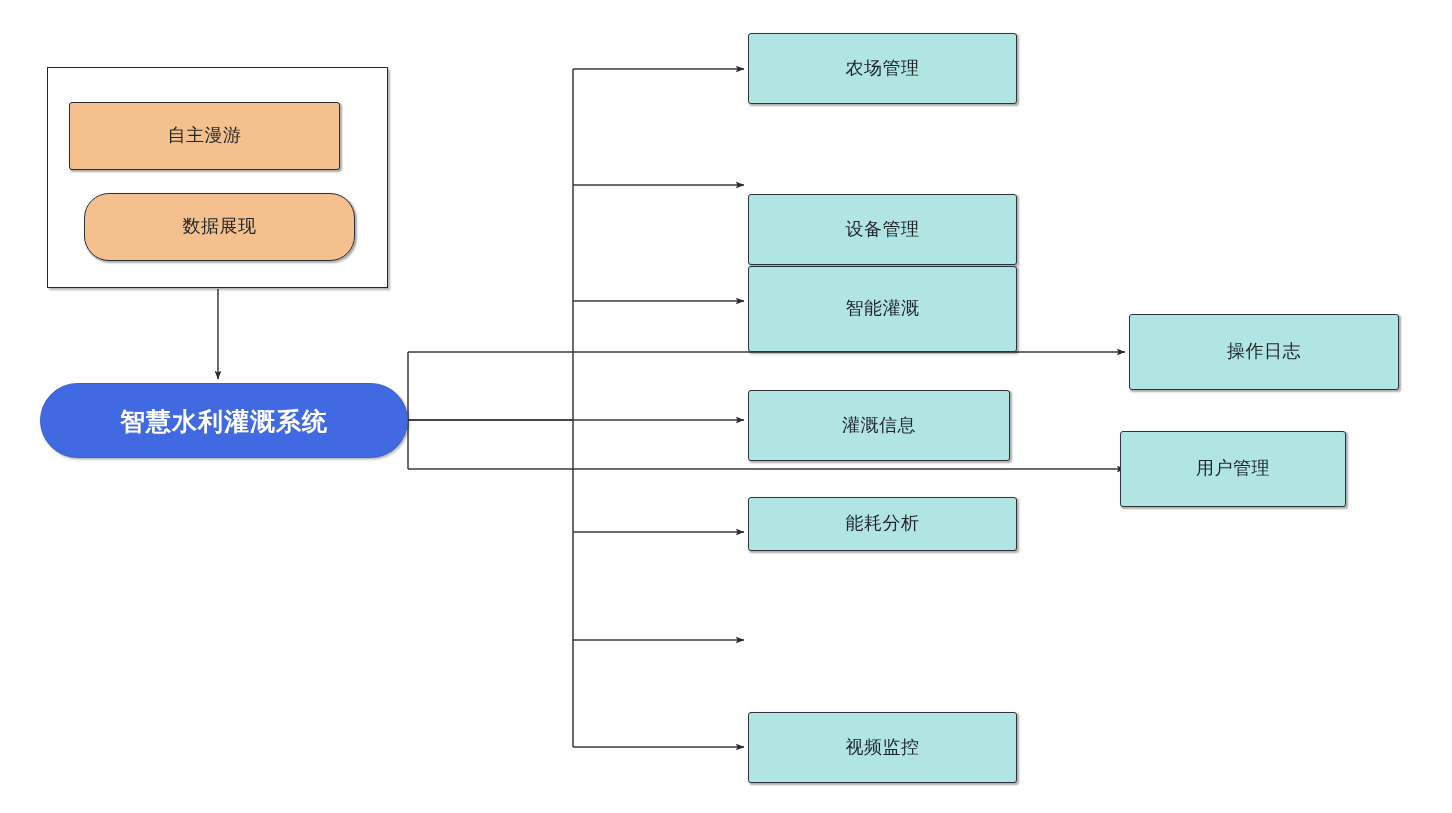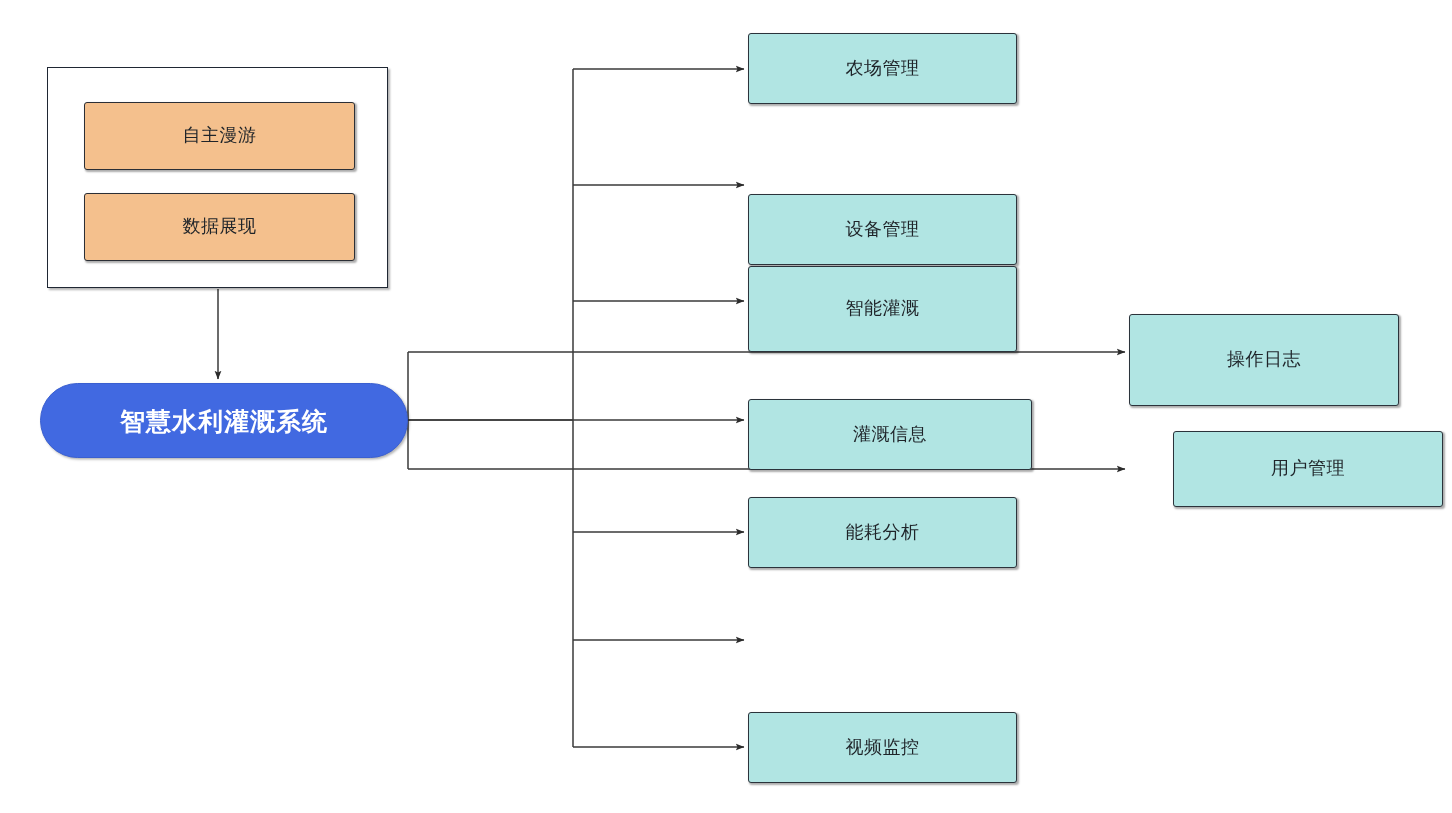--- a/index.html
+++ b/index.html
@@ -104,58 +104,58 @@
       <path d="M573,747 L744,747" marker-end="url(#arrowhead)"></path>
 
       <path d="M408,352 L1125,352" marker-end="url(#arrowhead)"></path>
       <path d="M408,469 L1125,469" marker-end="url(#arrowhead)"></path>
     </g>
   </svg>
 
   <div class="group-container" style="left:47px; top:67px; width:341px; height:221px;">
   </div>
 
-  <div class="node node-orange" style="left:84px; top:102px; width:271px; height:68px;">
+  <div class="node node-orange" style="left:69px; top:102px; width:271px; height:68px;">
     <span>自主漫游</span>
   </div>
 
-  <div class="node node-orange" style="left:84px; top:193px; width:271px; height:68px;">
+  <div class="node node-orange" style="left:84px; top:193px; width:271px; height:68px;border-radius:25px;">
     <span>数据展现</span>
   </div>
 
   <div class="node node-root" style="left:40px; top:383px; width:368px; height:75px;">
     <span>智慧水利灌溉系统</span>
   </div>
 
   <div class="node node-teal" style="left:748px; top:33px; width:269px; height:71px;">
     <span>农场管理</span>
   </div>
 
   <div class="node node-teal" style="left:748px; top:150px; width:269px; height:71px;margin-top:44px;">
     <span>设备管理</span>
   </div>
 
   <div class="node node-teal" style="left:748px; top:266px; width:269px; height:86px;">
     <span>智能灌溉</span>
   </div>
 
-  <div class="node node-teal" style="left:748px; top:399px; width:284px; height:71px;">
+  <div class="node node-teal" style="left:748px; top:390px; width:262px; height:71px;">
     <span>灌溉信息</span>
   </div>
 
-  <div class="node node-teal" style="left:748px; top:497px; width:269px; height:71px;align-items:center;">
+  <div class="node node-teal" style="left:748px; top:497px; width:269px; height:54px;align-items:center;">
     <span>能耗分析</span>
   </div>
 
 
   <div class="node node-teal" style="left:748px; top:712px; width:269px; height:71px;text-align:right;">
     <span>视频监控</span>
   </div>
 
-  <div class="node node-teal" style="left:1129px; top:314px; width:270px; height:92px;">
+  <div class="node node-teal" style="left:1129px; top:314px; width:270px; height:76px;">
     <span>操作日志</span>
   </div>
 
-  <div class="node node-teal" style="left:1173px; top:431px; width:270px; height:76px;">
+  <div class="node node-teal" style="left:1120px; top:431px; width:226px; height:76px;">
     <span>用户管理</span>
   </div>
 
 </div>
 
 </body></html>

